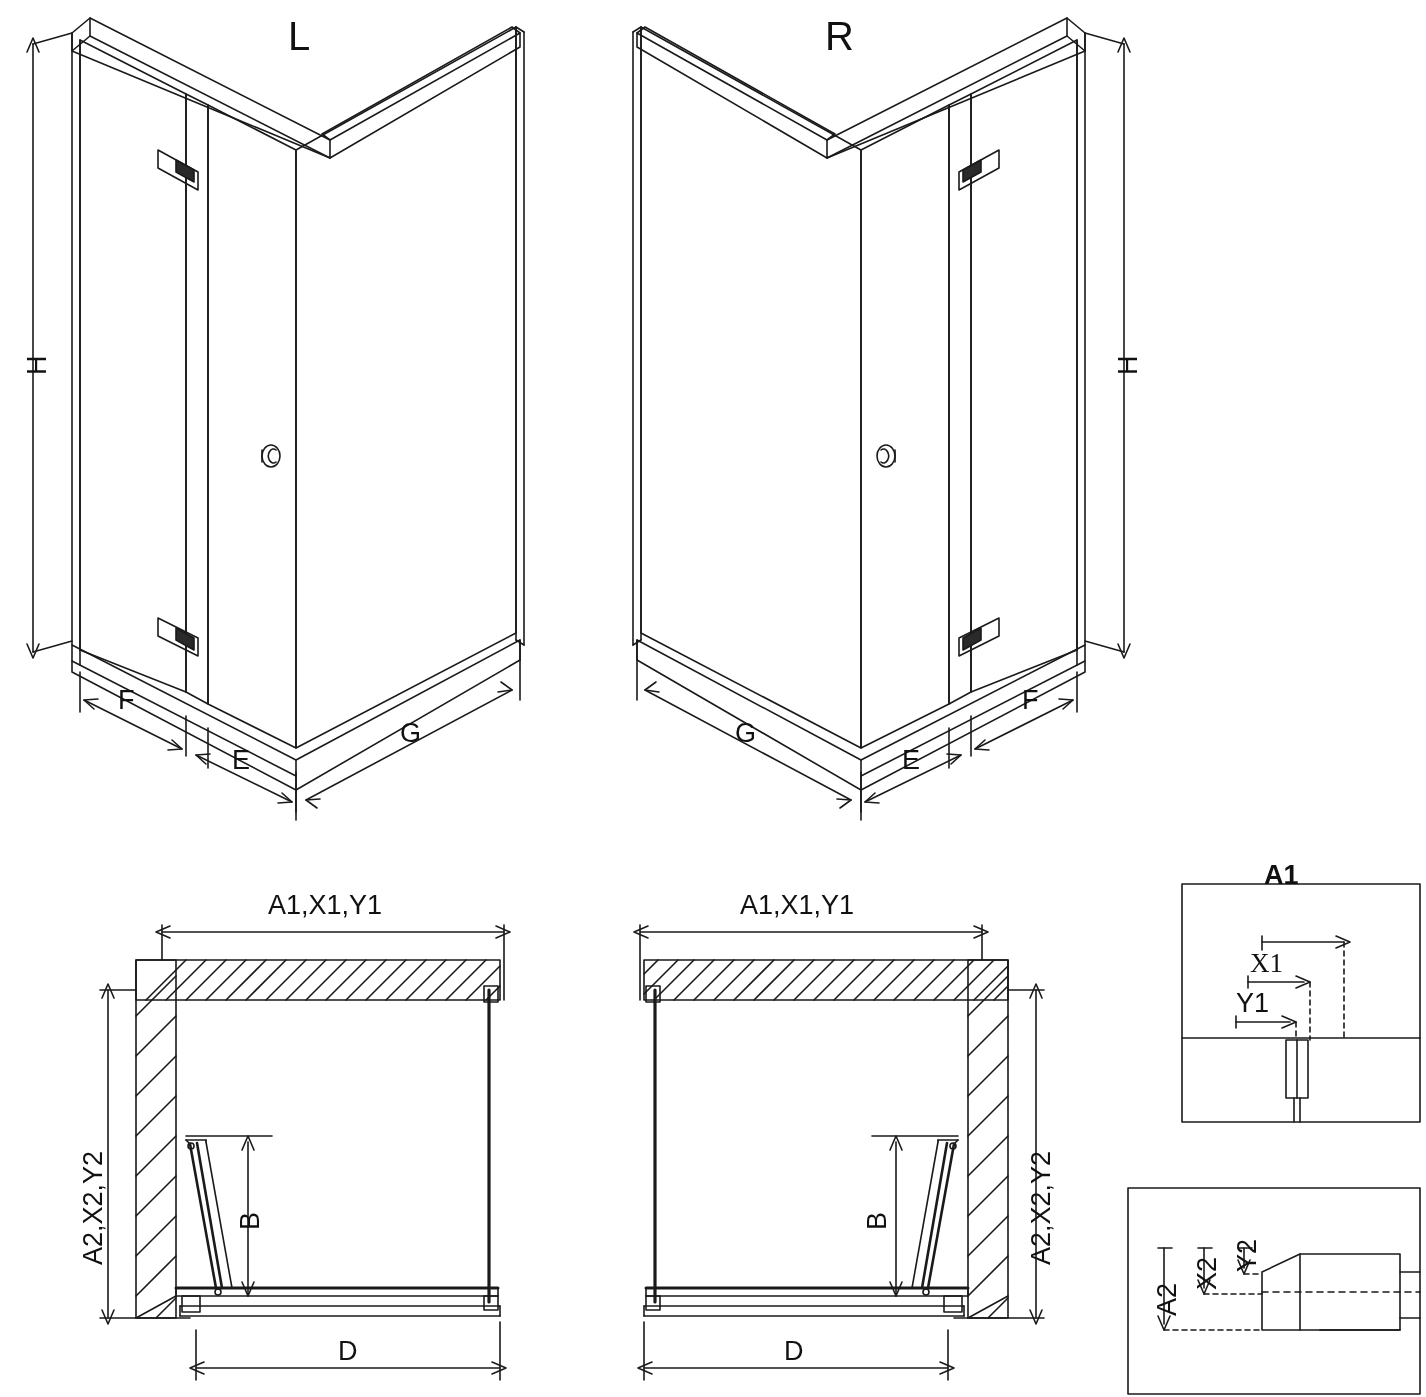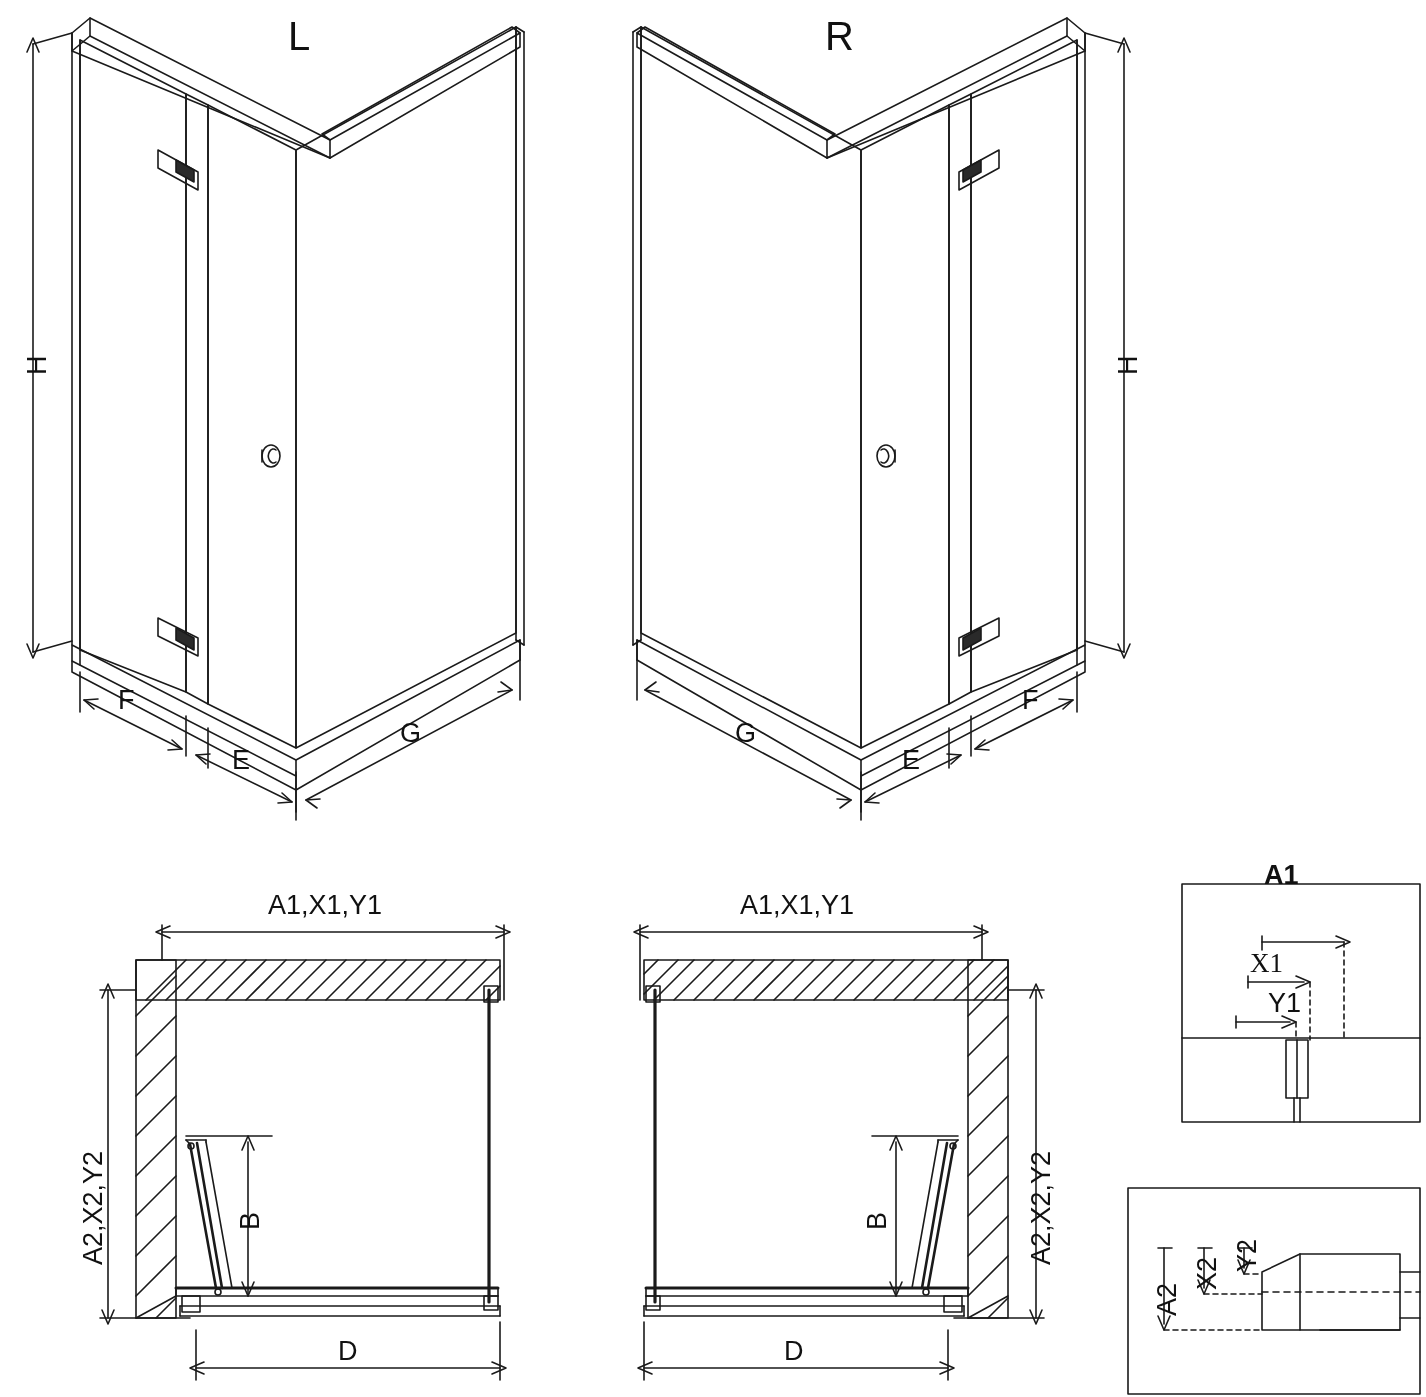--- a/index.html
+++ b/index.html
@@ -341,19 +341,19 @@
 <div class="lbl mid rot90" style="left:235px;top:1230px;">B</div>
 <div class="lbl mid" style="left:338px;top:1336px;">D</div>
 
 <div class="lbl mid" style="left:740px;top:890px;">A1,X1,Y1</div>
 <div class="lbl mid rot90" style="left:1026px;top:1265px;">A2,X2,Y2</div>
 <div class="lbl mid rot90" style="left:862px;top:1230px;">B</div>
 <div class="lbl mid" style="left:784px;top:1336px;">D</div>
 
 <div class="lbl mid" style="left:1264px;top:860px;font-weight:bold;">A1</div>
 <div class="lbl mid" style="left:1250px;top:948px;font-family:Liberation Serif, serif;">X1</div>
-<div class="lbl mid" style="left:1268px;top:988px;">Y1</div>
+<div class="lbl mid" style="left:1236px;top:988px;">Y1</div>
 
 <div class="lbl mid rot90" style="left:1152px;top:1316px;">A2</div>
 <div class="lbl mid rot90" style="left:1192px;top:1290px;">X2</div>
 <div class="lbl mid rot90" style="left:1232px;top:1272px;">Y2</div>
 
 </div>
 
 </body></html>

